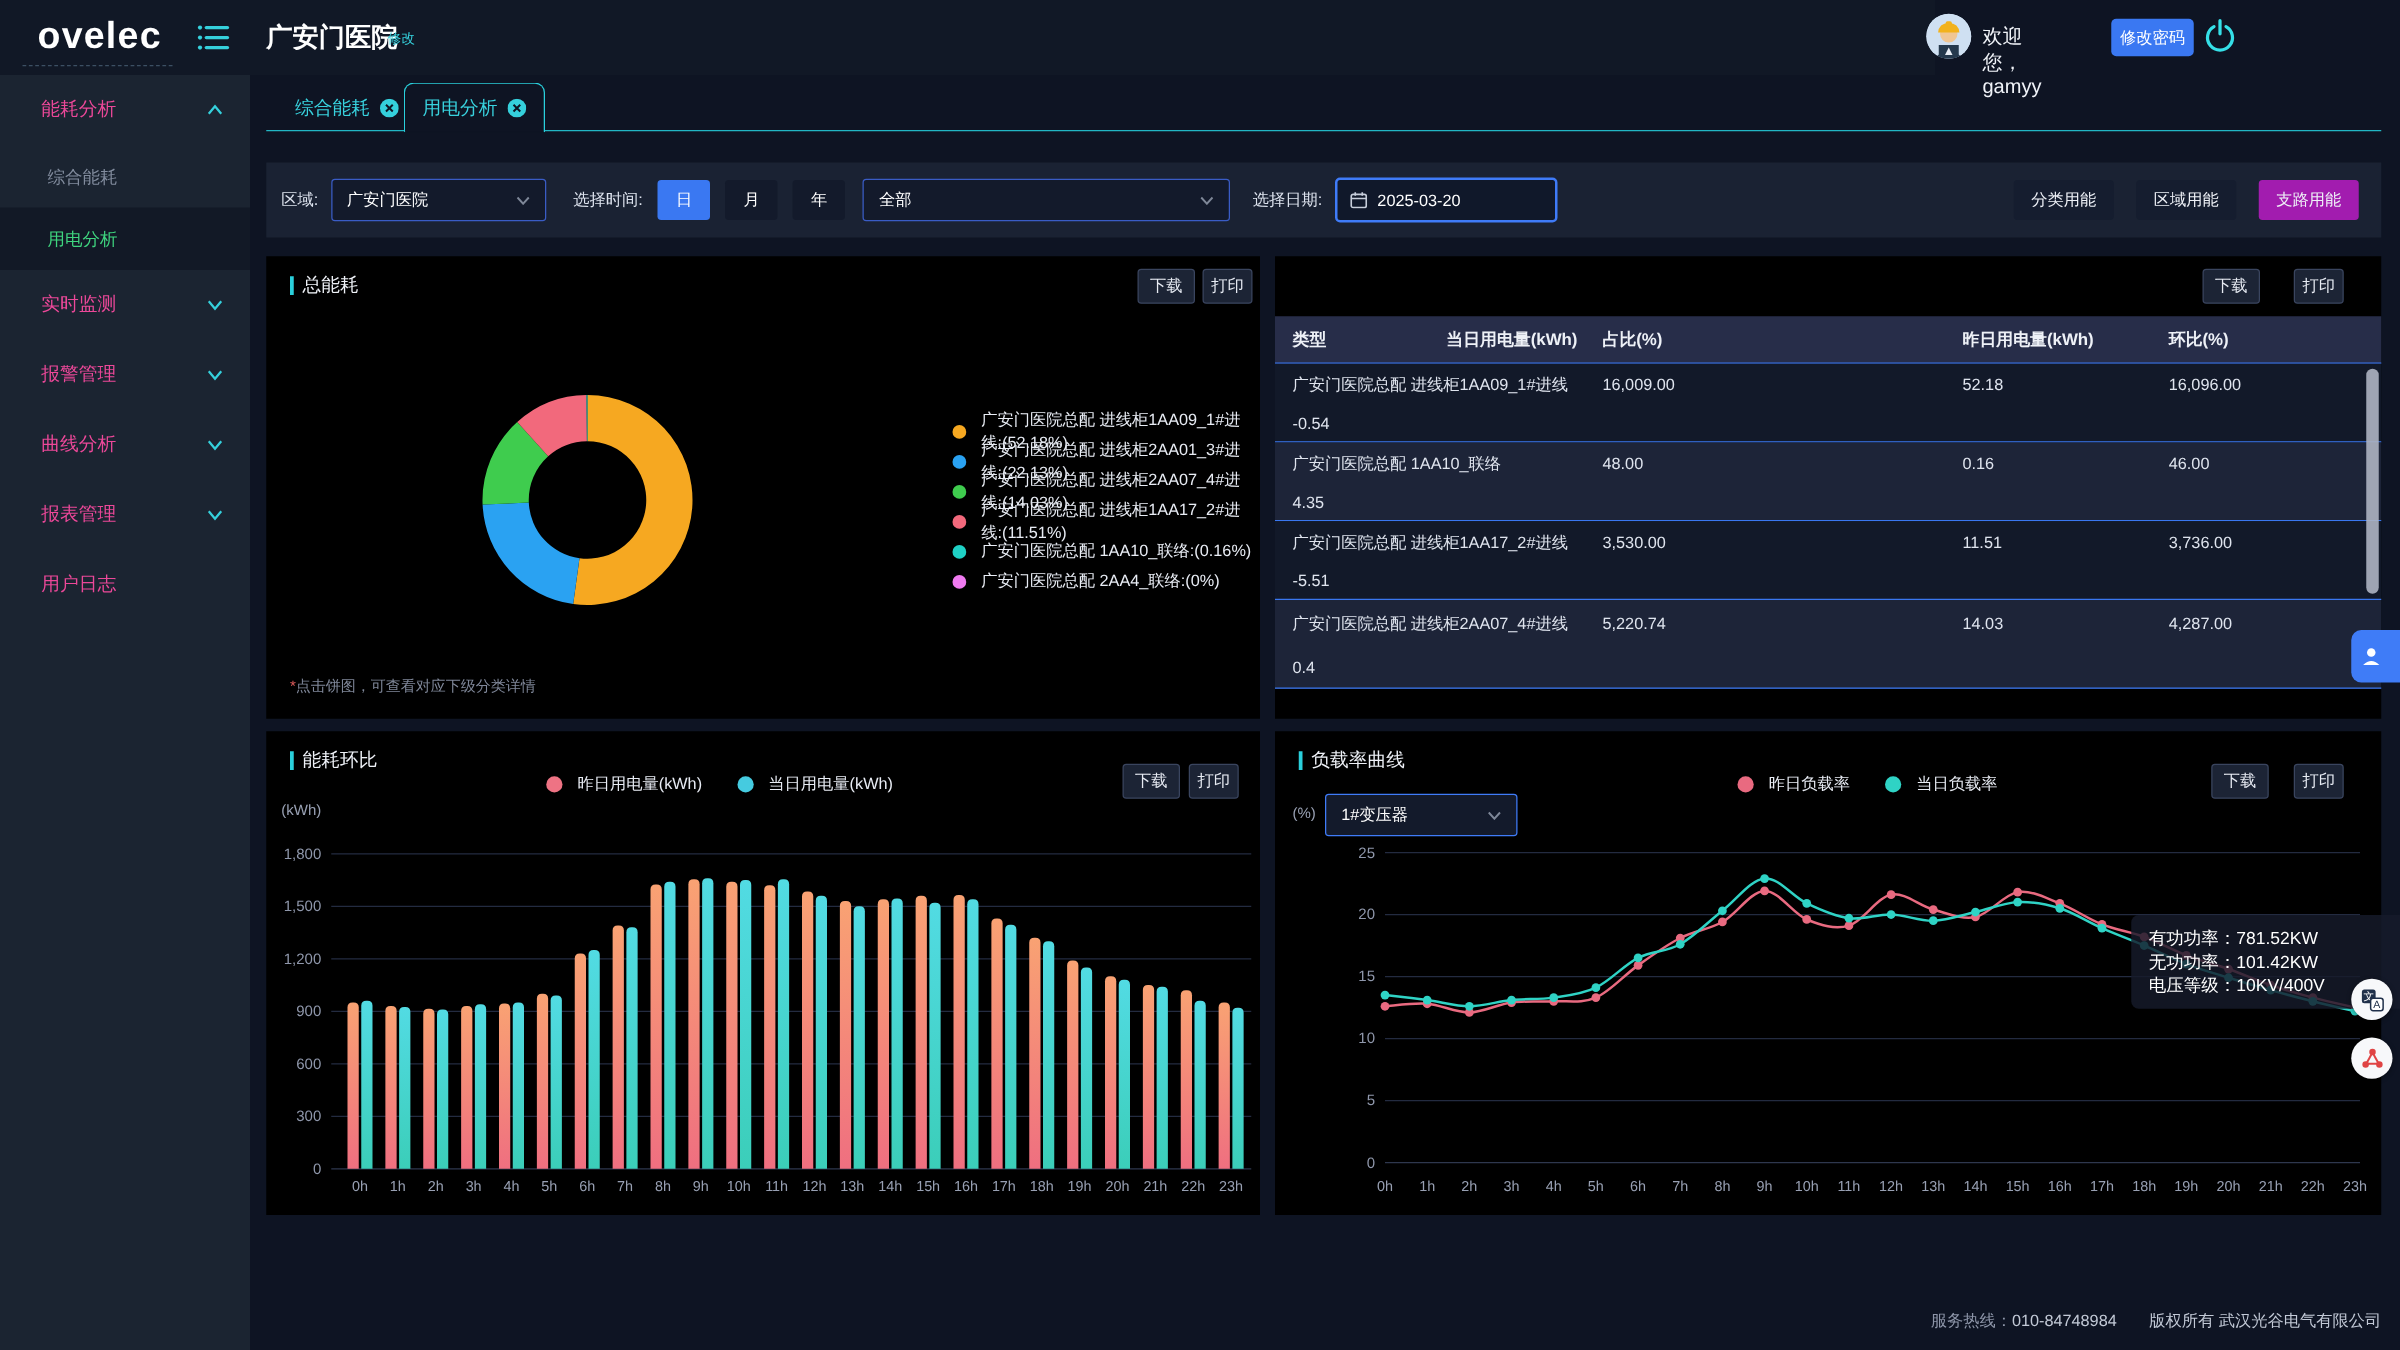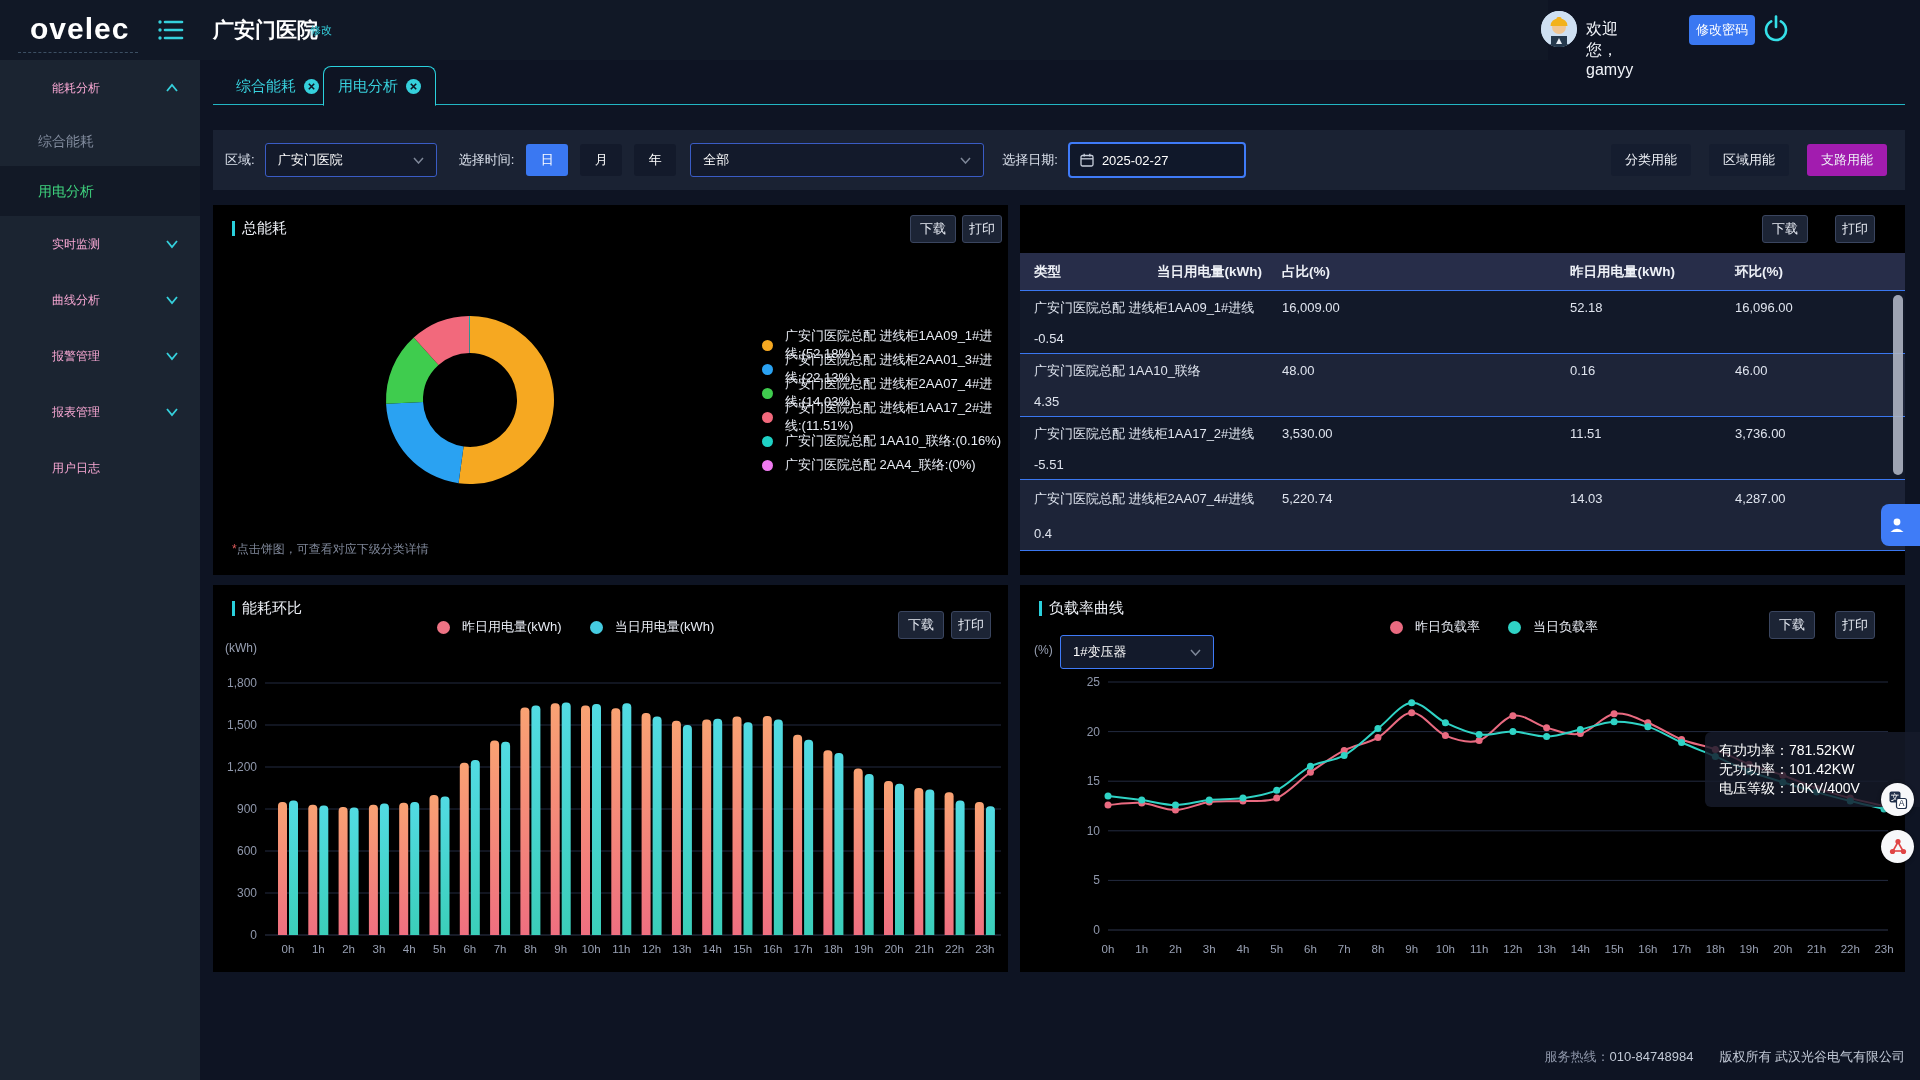--- a/index.html
+++ b/index.html
@@ -12,21 +12,21 @@
   .hamburger{position:absolute;left:157px;top:17px;width:28px;height:26px;cursor:pointer;}
   .page-title{position:absolute;left:213px;top:16px;font-size:21px;font-weight:bold;color:#fff;}
   .edit-link{position:absolute;left:310px;top:23px;font-size:11px;color:#35d0dc;cursor:pointer;}
   .avatar{position:absolute;left:1541px;top:11px;width:36px;height:36px;border-radius:50%;overflow:hidden;background:#cfe0f2;}
   .welcome{position:absolute;left:1586px;top:19px;font-size:16px;color:#f0f3f8;}
   .pwd-btn{position:absolute;left:1689px;top:15px;width:66px;height:30px;background:#3a78f2;border:none;border-radius:4px;
            color:#fff;font-size:13px;cursor:pointer;}
   .power{position:absolute;left:1763px;top:12px;width:26px;height:36px;cursor:pointer;}
   
   .sidebar{position:absolute;left:0;top:60px;width:200px;height:1020px;background:#1b2431;}
-  .menu-row{position:relative;height:56px;line-height:56px;padding-left:52px;font-size:12px;color:#f9a8d4;cursor:pointer;}
+  .menu-row{position:relative;height:56px;line-height:56px;padding-left:33px;font-size:15px;color:#ec4899;cursor:pointer;}
   .menu-sub{height:50px;line-height:50px;padding-left:38px;font-size:14px;color:#828c9e;cursor:pointer;position:relative;}
   .menu-sub.active{background:#121926;color:#3fd57f;}
   .menu-chevron{position:absolute;right:22px;top:50%;margin-top:-5px;width:12px;height:10px;}
   
   .tabbar{position:absolute;left:200px;top:60px;width:1720px;height:45px;}
   .tab-underline{position:absolute;left:13px;top:44px;width:1692px;border-bottom:1px solid #22b6c4;}
   .tab{position:absolute;top:7px;height:38px;display:flex;align-items:center;gap:8px;font-size:15px;color:#38d2de;cursor:pointer;padding:0 14px;}
   .tab.active{border:1px solid #2ad0dc;border-bottom:1px solid #0e1423;border-radius:8px 8px 0 0;background:#0e1423;z-index:2;height:38px;top:6px;}
   
   .filterbar{position:absolute;left:213px;top:130px;width:1692px;height:60px;background:#1a2233;display:flex;align-items:center;padding:0;}
@@ -123,24 +123,24 @@
 
   <div class="sidebar" id="sidebar">
       <div class="menu-row"><span>能耗分析</span><svg class="menu-chevron" viewBox="0 0 12 10">
           <path d="M1 8 L6 2 L11 8" fill="none" stroke="#35d0dc" stroke-width="1.8"></path>
         </svg></div>
       <div class="menu-sub"><span>综合能耗</span></div>
       <div class="menu-sub active"><span>用电分析</span></div>
       <div class="menu-row"><span>实时监测</span><svg class="menu-chevron" viewBox="0 0 12 10">
           <path d="M1 2 L6 8 L11 2" fill="none" stroke="#35d0dc" stroke-width="1.8"></path>
         </svg></div>
-      <div class="menu-row"><span>曲线分析</span><svg class="menu-chevron" viewBox="0 0 12 10">
+      <div class="menu-row"><span>报警管理</span><svg class="menu-chevron" viewBox="0 0 12 10">
           <path d="M1 2 L6 8 L11 2" fill="none" stroke="#35d0dc" stroke-width="1.8"></path>
         </svg></div>
-      <div class="menu-row"><span>报警管理</span><svg class="menu-chevron" viewBox="0 0 12 10">
+      <div class="menu-row"><span>曲线分析</span><svg class="menu-chevron" viewBox="0 0 12 10">
           <path d="M1 2 L6 8 L11 2" fill="none" stroke="#35d0dc" stroke-width="1.8"></path>
         </svg></div>
       <div class="menu-row"><span>报表管理</span><svg class="menu-chevron" viewBox="0 0 12 10">
           <path d="M1 2 L6 8 L11 2" fill="none" stroke="#35d0dc" stroke-width="1.8"></path>
         </svg></div>
       <div class="menu-row"><span>用户日志</span></div>
     </div>
 
   <div class="tabbar">
     <div class="tab-underline"></div>
@@ -179,21 +179,21 @@
         </svg>
     </div>
     <span class="f-label" style="margin-left:18px;">选择日期:</span>
     <div class="datebox">
       <svg width="14" height="14" viewBox="0 0 14 14">
           <rect x="1" y="2.5" width="12" height="10.5" rx="1.5" fill="none" stroke="#c7cedb" stroke-width="1.3"></rect>
           <line x1="1" y1="5.8" x2="13" y2="5.8" stroke="#c7cedb" stroke-width="1.3"></line>
           <line x1="4.2" y1="0.8" x2="4.2" y2="3.5" stroke="#c7cedb" stroke-width="1.3"></line>
           <line x1="9.8" y1="0.8" x2="9.8" y2="3.5" stroke="#c7cedb" stroke-width="1.3"></line>
         </svg>
-      <span>2025-02-27</span>
+      <span>2025-03-20</span>
     </div>
     <div class="actions">
       <button class="actionbtn">分类用能</button>
       <button class="actionbtn">区域用能</button>
       <button class="actionbtn active">支路用能</button>
     </div>
   </div>
 
   <div class="panel" style="left:213px;top:205px;width:795px;height:370px;">
     <div class="panel-title">总能耗</div>

